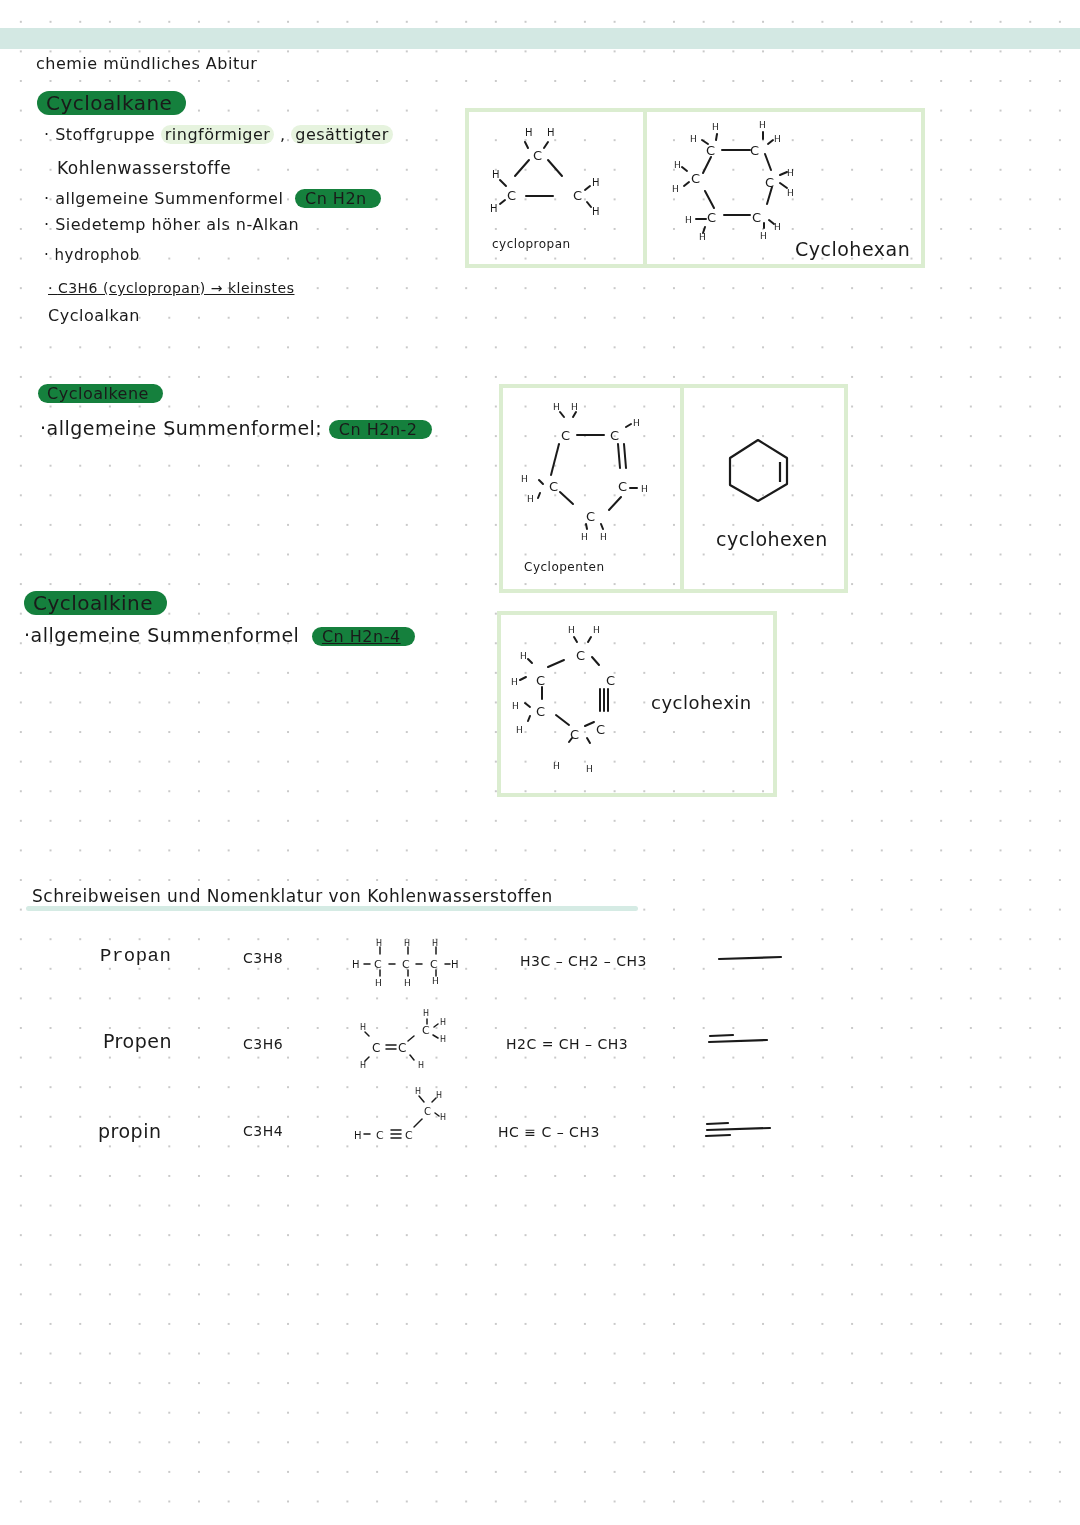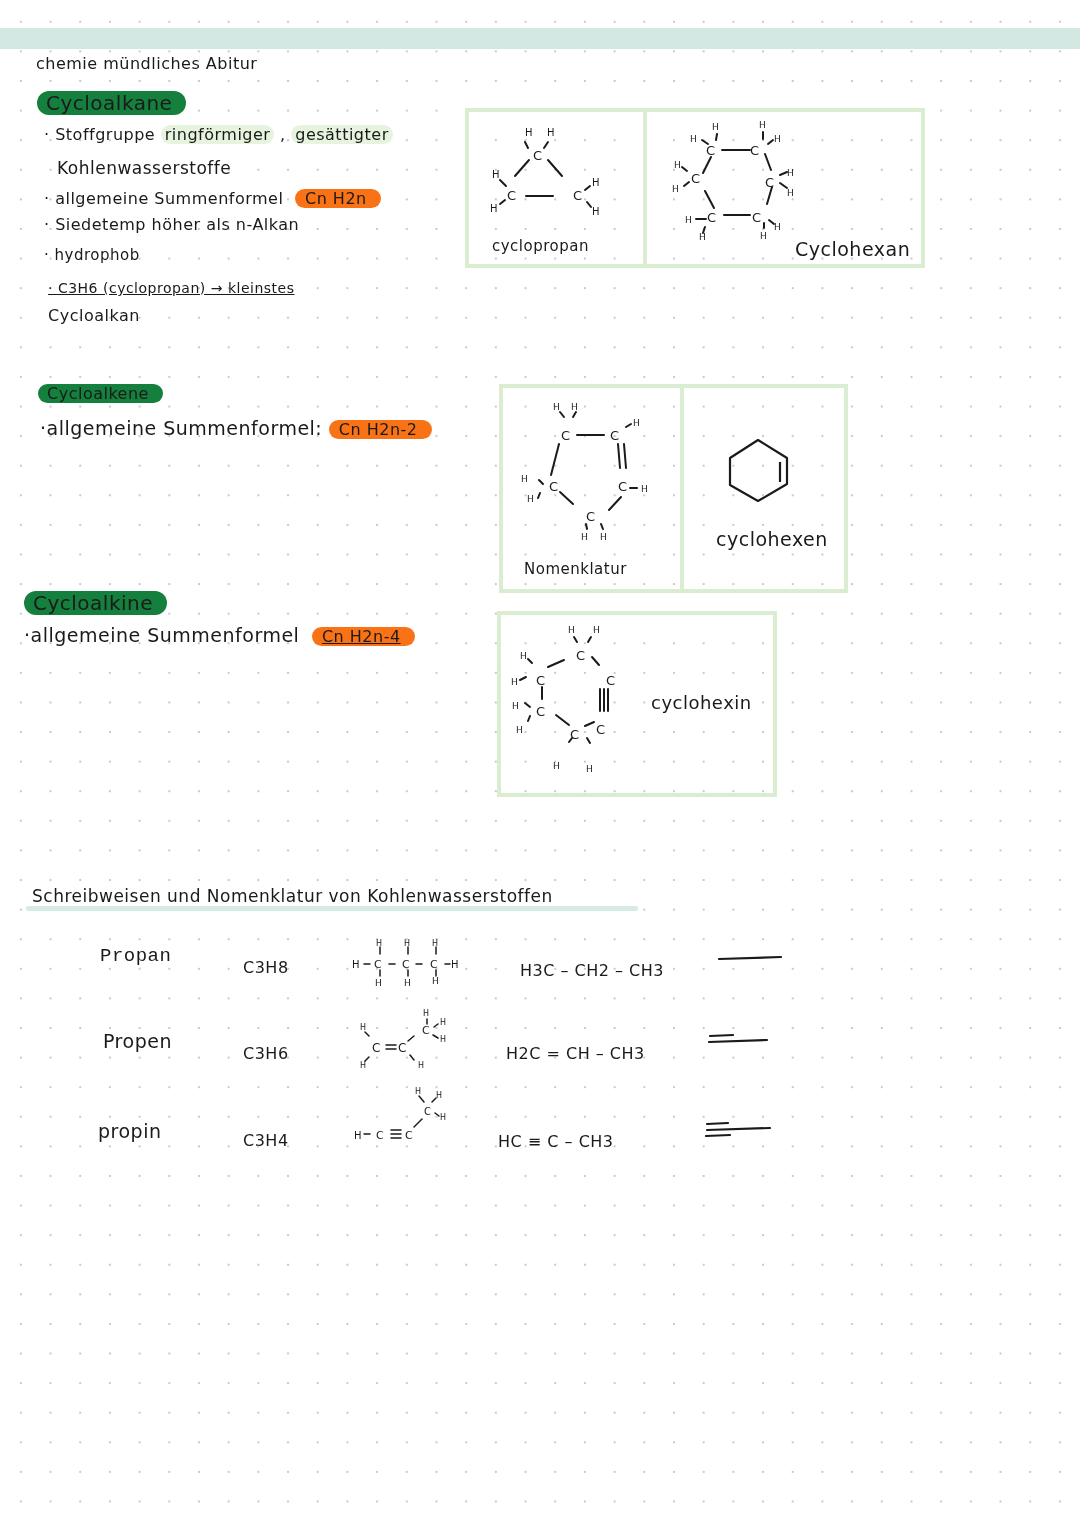--- a/index.html
+++ b/index.html
@@ -11,29 +11,29 @@
     background-position: 6px 7px;
     font-family: "Liberation Sans", sans-serif;
     color: #1a1a1a;
   }
   .abs { position: absolute; }
   .hand { font-family: "DejaVu Sans", sans-serif; letter-spacing: 0.5px; }
   .header-band { left: 0; top: 28px; width: 1080px; height: 21px; background: #d3e8e3; }
   .header-title { left: 36px; top: 28px; font-size: 16px; line-height: 21px; margin-top: 25px; }
   .pill-pink { background: #15803d; border-radius: 12px; padding: 0 14px 0 9px; }
   .pill-green { background: #e6f3de; border-radius: 10px; padding: 0 4px; }
-  .pill-teal { background: #f97316; border-radius: 11px; padding: 0 14px 0 10px; }
+  .pill-teal { background: #15803d; border-radius: 11px; padding: 0 14px 0 10px; }
   .heading { font-size: 20px; line-height: 24px; }
   .line { font-size: 16px; line-height: 22px; white-space: nowrap; }
   .box { border: 4px solid #dbedd0; box-sizing: border-box; background: transparent; }
   .divider { background: #dbedd0; width: 4px; }
-  .caption { font-size: 15px; }
+  .caption { font-size: 12px; }
   .section-rule { left: 26px; top: 906px; width: 612px; height: 5px; background: #d5ebe4; border-radius: 3px; }
   .row-label { font-size: 19px; }
-  .small { font-size: 16px; margin-top: 8px; }
+  .small { font-size: 14px; }
   svg text { font-family: "DejaVu Sans", sans-serif; fill: #1a1a1a; }
 </style>
 </head>
 <body>
 
 <div class="abs header-band"></div>
 <div class="abs header-title hand">chemie mündliches Abitur</div>
 
 <div class="abs heading hand" style="left:37px; top:91px;">
   <span class="pill-pink">Cycloalkane</span>
@@ -164,21 +164,21 @@
   <text x="81" y="129" font-size="13">C</text>
   <text x="48" y="18" font-size="9">H</text>
   <text x="66" y="18" font-size="9">H</text>
   <text x="128" y="34" font-size="9">H</text>
   <text x="136" y="100" font-size="9">H</text>
   <text x="16" y="90" font-size="9">H</text>
   <text x="22" y="110" font-size="9">H</text>
   <text x="76" y="148" font-size="9">H</text>
   <text x="95" y="148" font-size="9">H</text>
 </svg>
-<div class="abs caption hand" style="left:524px; top:560px;">Nomenklatur</div>
+<div class="abs caption hand" style="left:524px; top:560px;">Cyclopenten</div>
 
 <svg class="abs" style="left:720px; top:438px;" width="80" height="70">
   <g stroke="#1a1a1a" stroke-width="2.2" fill="none" stroke-linejoin="round">
     <polygon points="38,2 67,20 67,46 38,63 10,47 10,20"></polygon>
     <line x1="60" y1="24" x2="60" y2="44"></line>
   </g>
 </svg>
 <div class="abs caption hand" style="left:716px; top:528px; font-size:19px;">cyclohexen</div>
 
 <div class="abs heading hand" style="left:24px; top:591px;">

